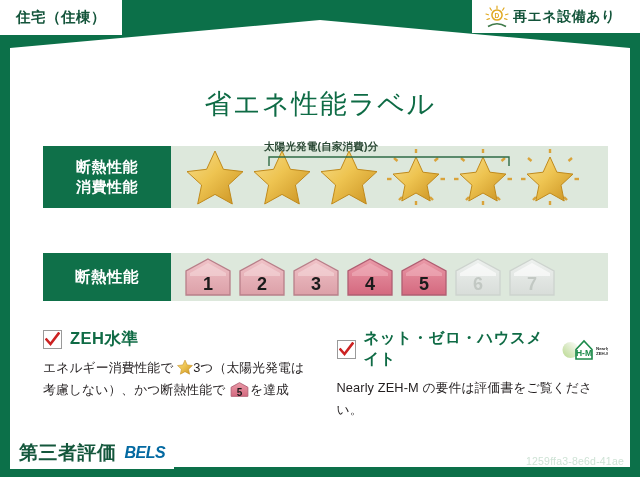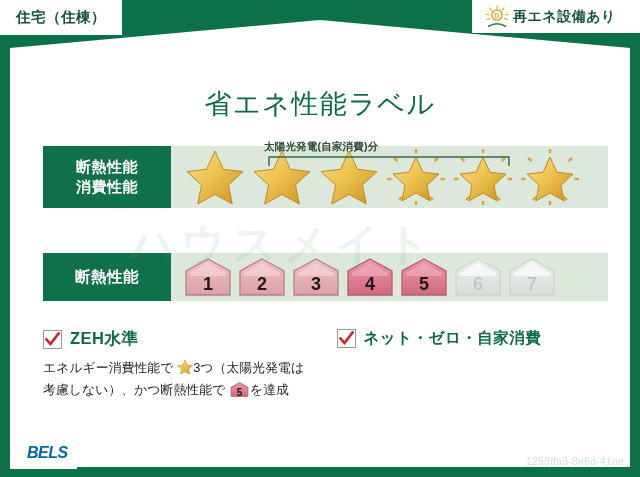--- a/index.html
+++ b/index.html
@@ -171,21 +171,20 @@
 </head>
 <body>
 
 <div class="card">
   <div class="card-bg"></div>
 
   <div class="card-inner">
 
     <div class="title">省エネ性能ラベル</div>
 
-    <div class="watermark">ハウスメイト</div>
 
     <div class="solar-note">太陽光発電(自家消費)分</div>
     <svg class="solar-bracket" viewBox="0 0 242 11" preserveAspectRatio="none">
       <path d="M1 11 L1 2 L241 2 L241 11" fill="none" stroke="#2f6b45" stroke-width="1.4"></path>
     </svg>
 
     <div class="row row-energy">
       <div class="row-label two-line">
         <span>断熱性能</span>
         <span>消費性能</span>
@@ -378,22 +377,39 @@
         </div>
       </div>
 
       <div class="crit">
         <div class="crit-head">
           <span class="checkbox">
             <svg width="15" height="15" viewBox="0 0 15 15">
               <path d="M1.5 7.5 L5.5 12 L13.5 1.5" fill="none" stroke="#cc2222" stroke-width="2.6" stroke-linecap="square"></path>
             </svg>
           </span>
-          <span class="crit-title jp">ネット・ゼロ・自家消費</span>
+          <span class="crit-title jp">ネット・ゼロ・ハウスメイト</span>
+          <span class="zeh-logo">
+            <svg width="48" height="26" viewBox="0 0 48 26">
+              <defs>
+                <linearGradient id="gZ" x1="0" y1="1" x2="1" y2="0">
+                  <stop offset="0%" stop-color="#b9d98f"></stop>
+                    <stop offset="55%" stop-color="#dfeccd"></stop>
+                  <stop offset="100%" stop-color="#ffffff"></stop>
+                </linearGradient>
+              </defs>
+              <circle cx="10.5" cy="14" r="8" fill="url(#gZ)"></circle>
+              <path d="M16 13.5 L24 5 L32 13.5 L32 23 L16 23 Z" fill="#ffffff" stroke="#1c8a4a" stroke-width="1.6"></path>
+              <text x="24" y="20" font-family="Liberation Sans, sans-serif" font-size="8.5" font-weight="bold" fill="#1c8a4a" text-anchor="middle">H-M</text>
+              <text x="36" y="14" font-family="Liberation Sans, sans-serif" font-size="4.4" font-weight="bold" fill="#2b2b2b">Nearly</text>
+              <text x="36" y="19" font-family="Liberation Sans, sans-serif" font-size="4.4" font-weight="bold" fill="#2b2b2b">ZEH-M</text>
+            </svg>
+          </span>
         </div>
+        <div class="crit-body">Nearly ZEH-M の要件は評価書をご覧ください。</div>
       </div>
 
     </div>
   </div>
 </div>
 
 <div class="type-tag">
   <span>住宅（住棟）</span>
 </div>
 
@@ -412,20 +428,21 @@
       <circle cx="13" cy="10" r="5.1" fill="none" stroke="#e0a81f" stroke-width="1.5"></circle>
       <text x="13" y="13" font-family="Liberation Sans, sans-serif" font-size="6.6" font-weight="bold" fill="#e0a81f" text-anchor="middle">D</text>
       <path d="M4 21.5 Q13 16 22 21.5" fill="none" stroke="#3f7a4a" stroke-width="1.5"></path>
     </svg>
   </span>
   <span class="txt">再エネ設備あり</span>
 </div>
 
 <div class="footer">
   <div class="bels-box">
+    <span class="third">第三者評価</span>
     <span class="bels">BELS</span>
   </div>
   <div class="bldg-name">ユートリーⅢ</div>
   <div class="eval-date">
     <span>評価日</span>
     <span>2025年2月17日</span>
   </div>
   <div class="eval-id">1259ffa3-8e6d-41ae</div>
 </div>
 

